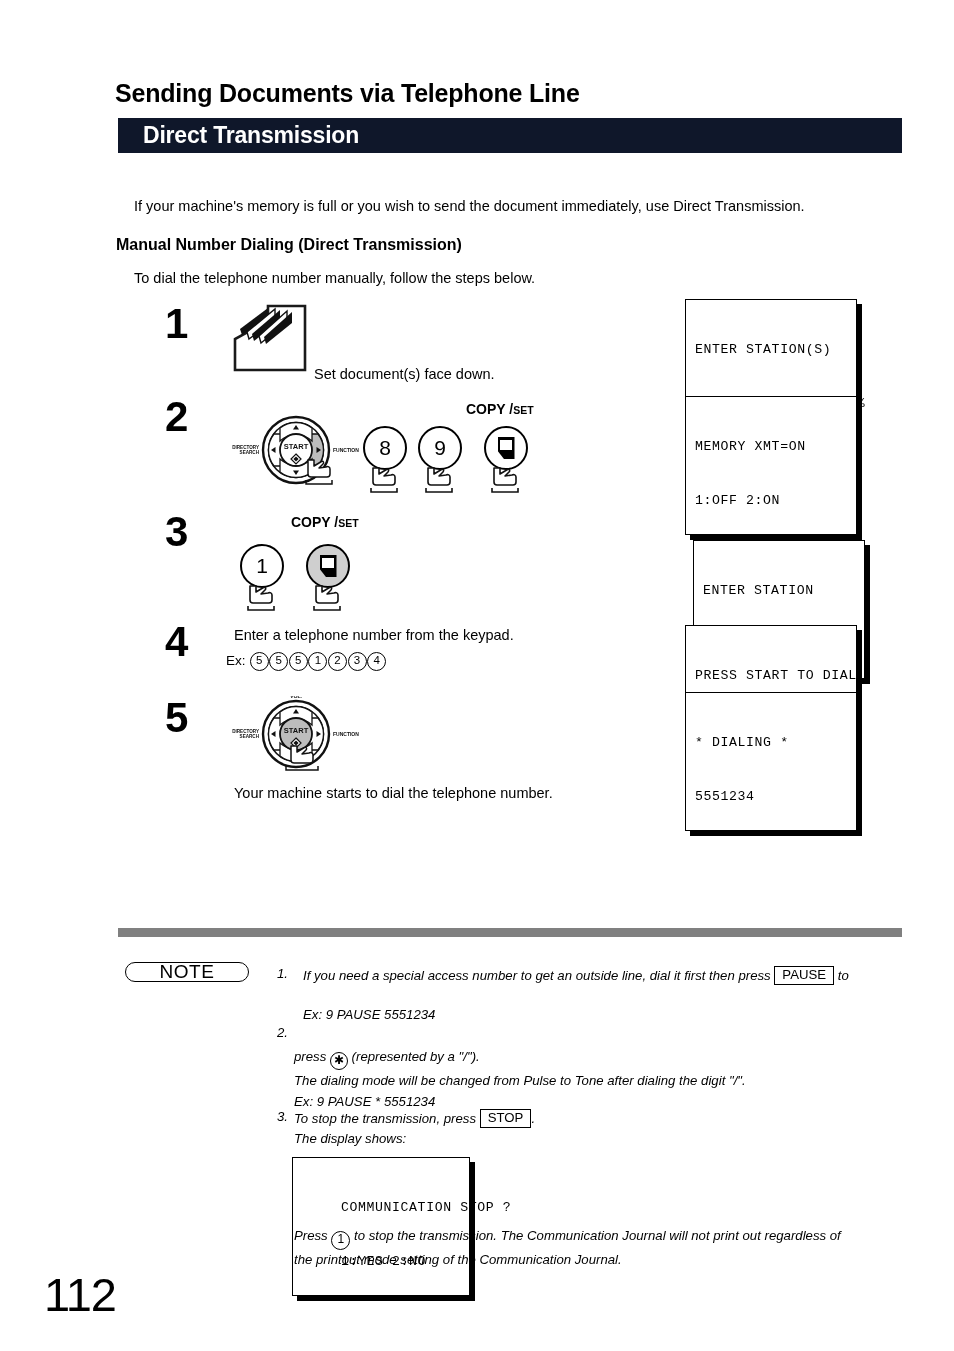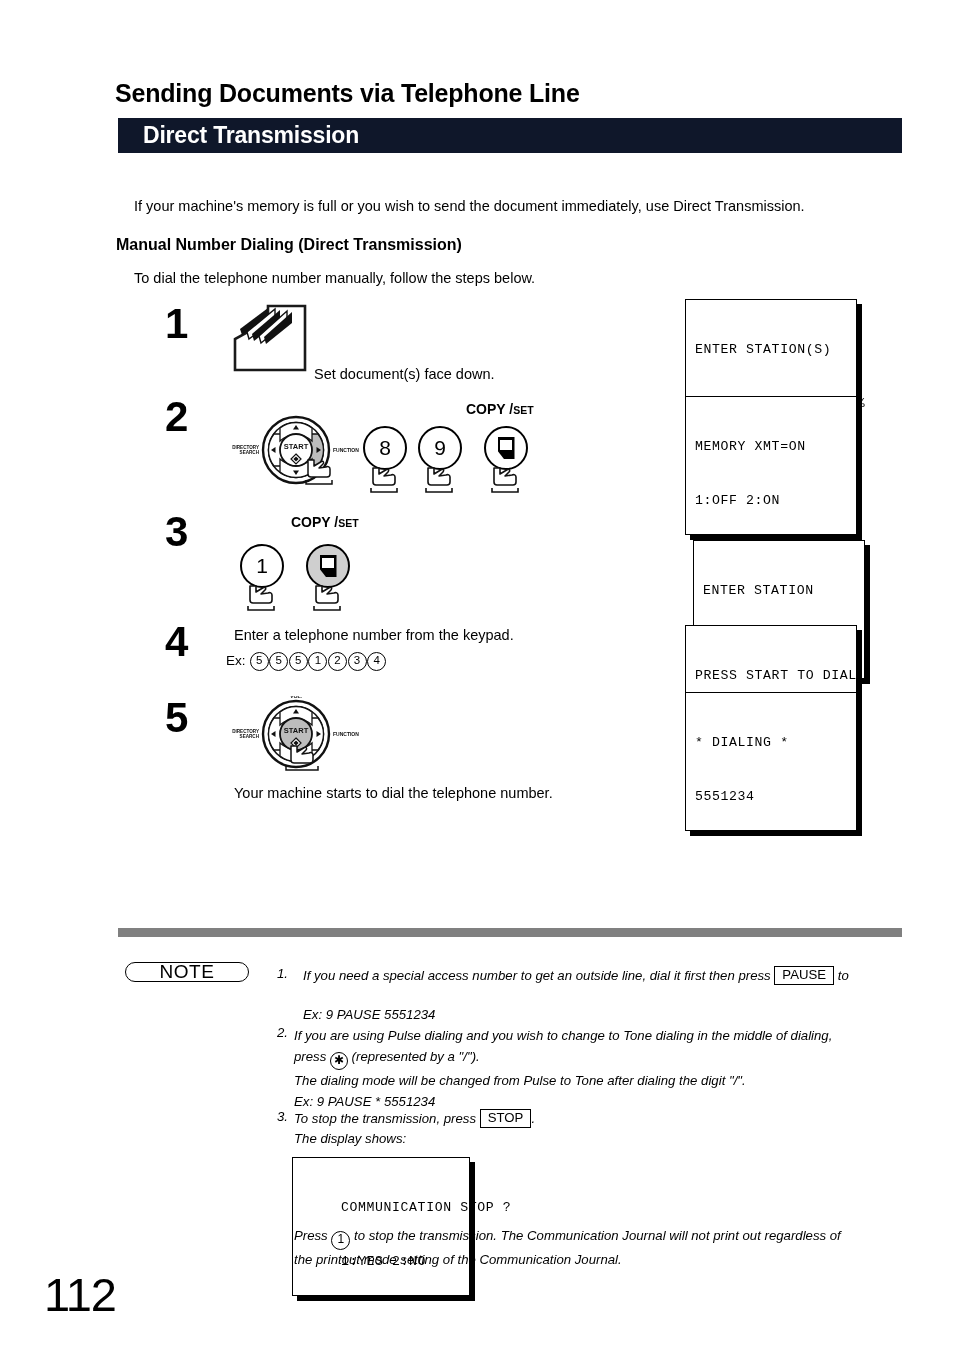--- a/index.html
+++ b/index.html
@@ -434,21 +434,20 @@
   <span>If you need a special access number to get an outside line, dial it first then press</span>
   <span class="keycap">PAUSE</span>
   <span>to</span>
   <br>
   <br>
   <span class="bold-it">Ex: 9 PAUSE 5551234</span>
 </div>
 
 <div class="note-num" style="left:277px; top:1025px;">2.</div>
 <div class="note-item" style="left:294px; top:1025px; width:615px; line-height:21px;">
-  <span>If you are using Pulse dialing and you wish to change to Tone dialing in the middle of dialing,</span>
   <br>
   <span>press</span>
   <span class="asterisk-key">✱</span>
   <span>(represented by a "/").</span>
   <br>
   <span>The dialing mode will be changed from Pulse to Tone after dialing the digit "/".</span>
   <br>
   <span class="bold-it">Ex: 9 PAUSE * 5551234</span>
 </div>
 

